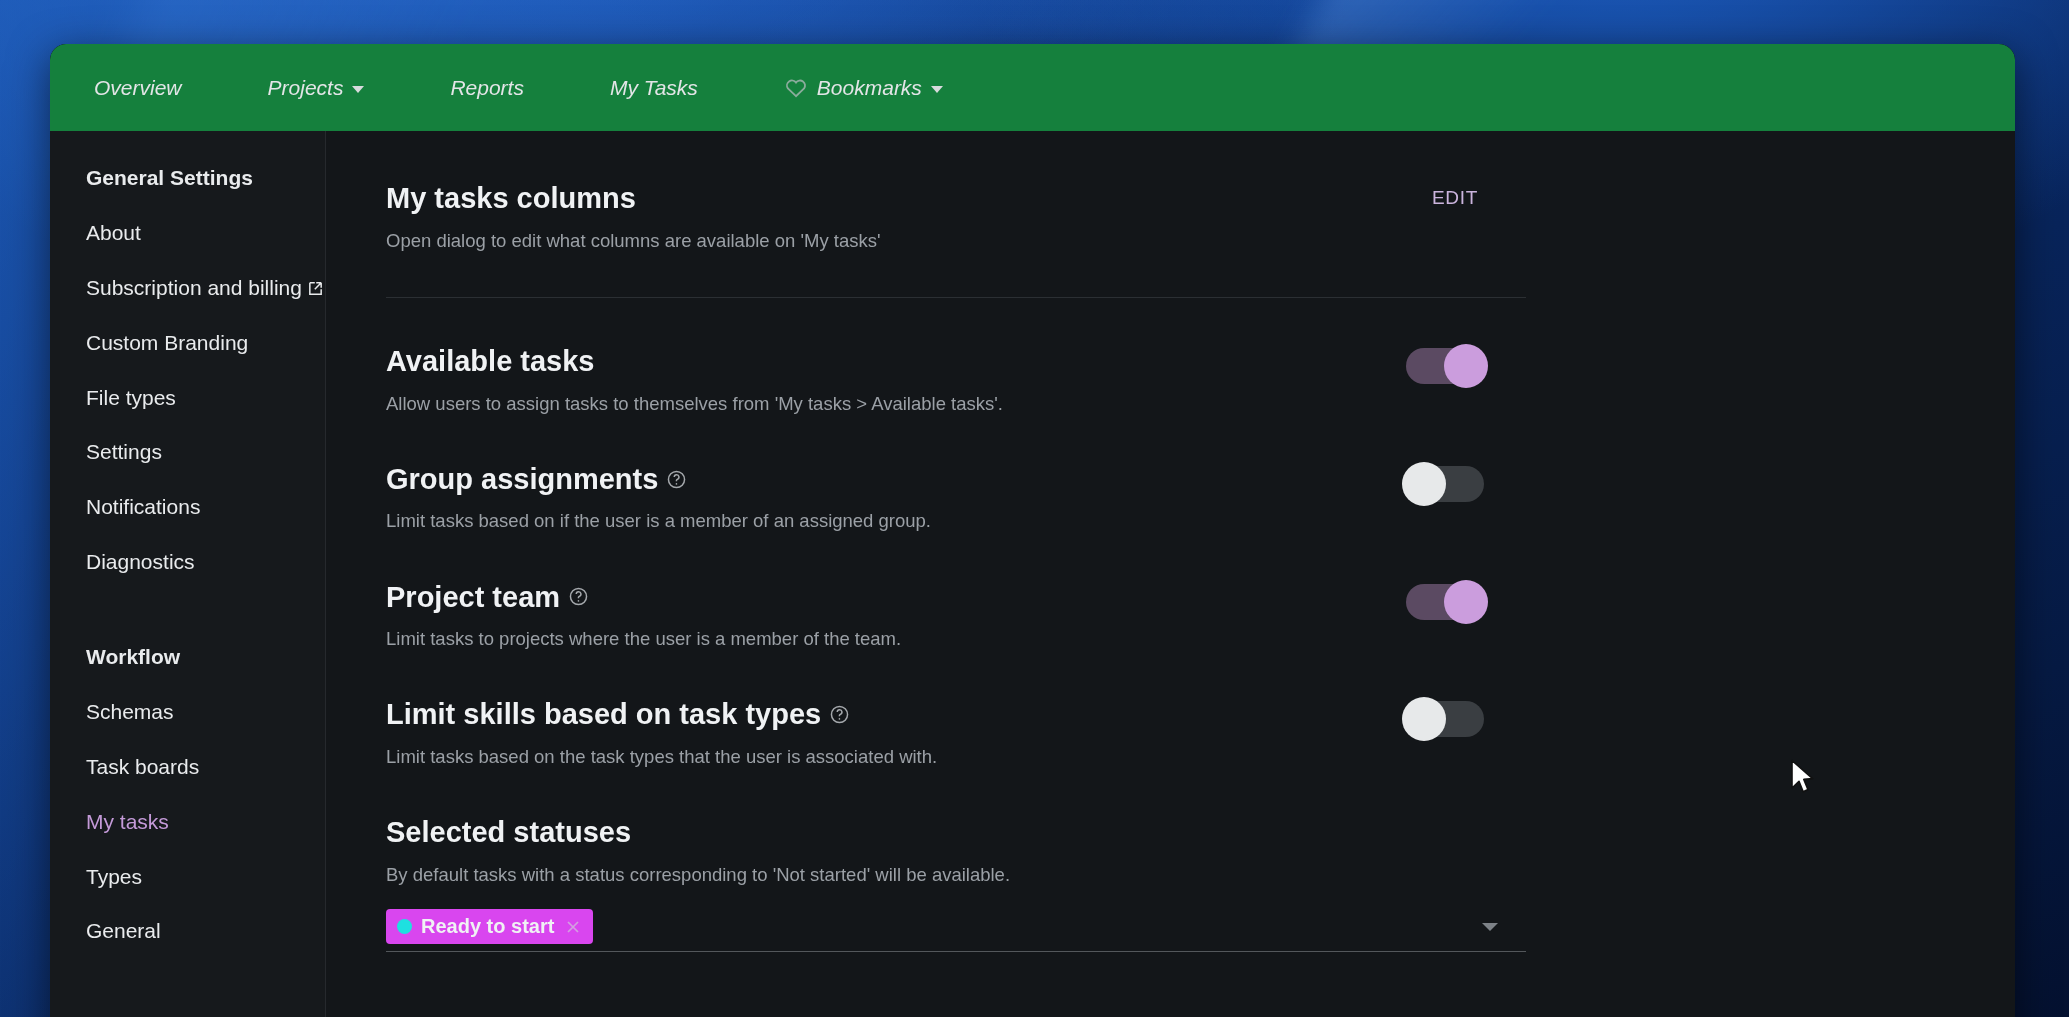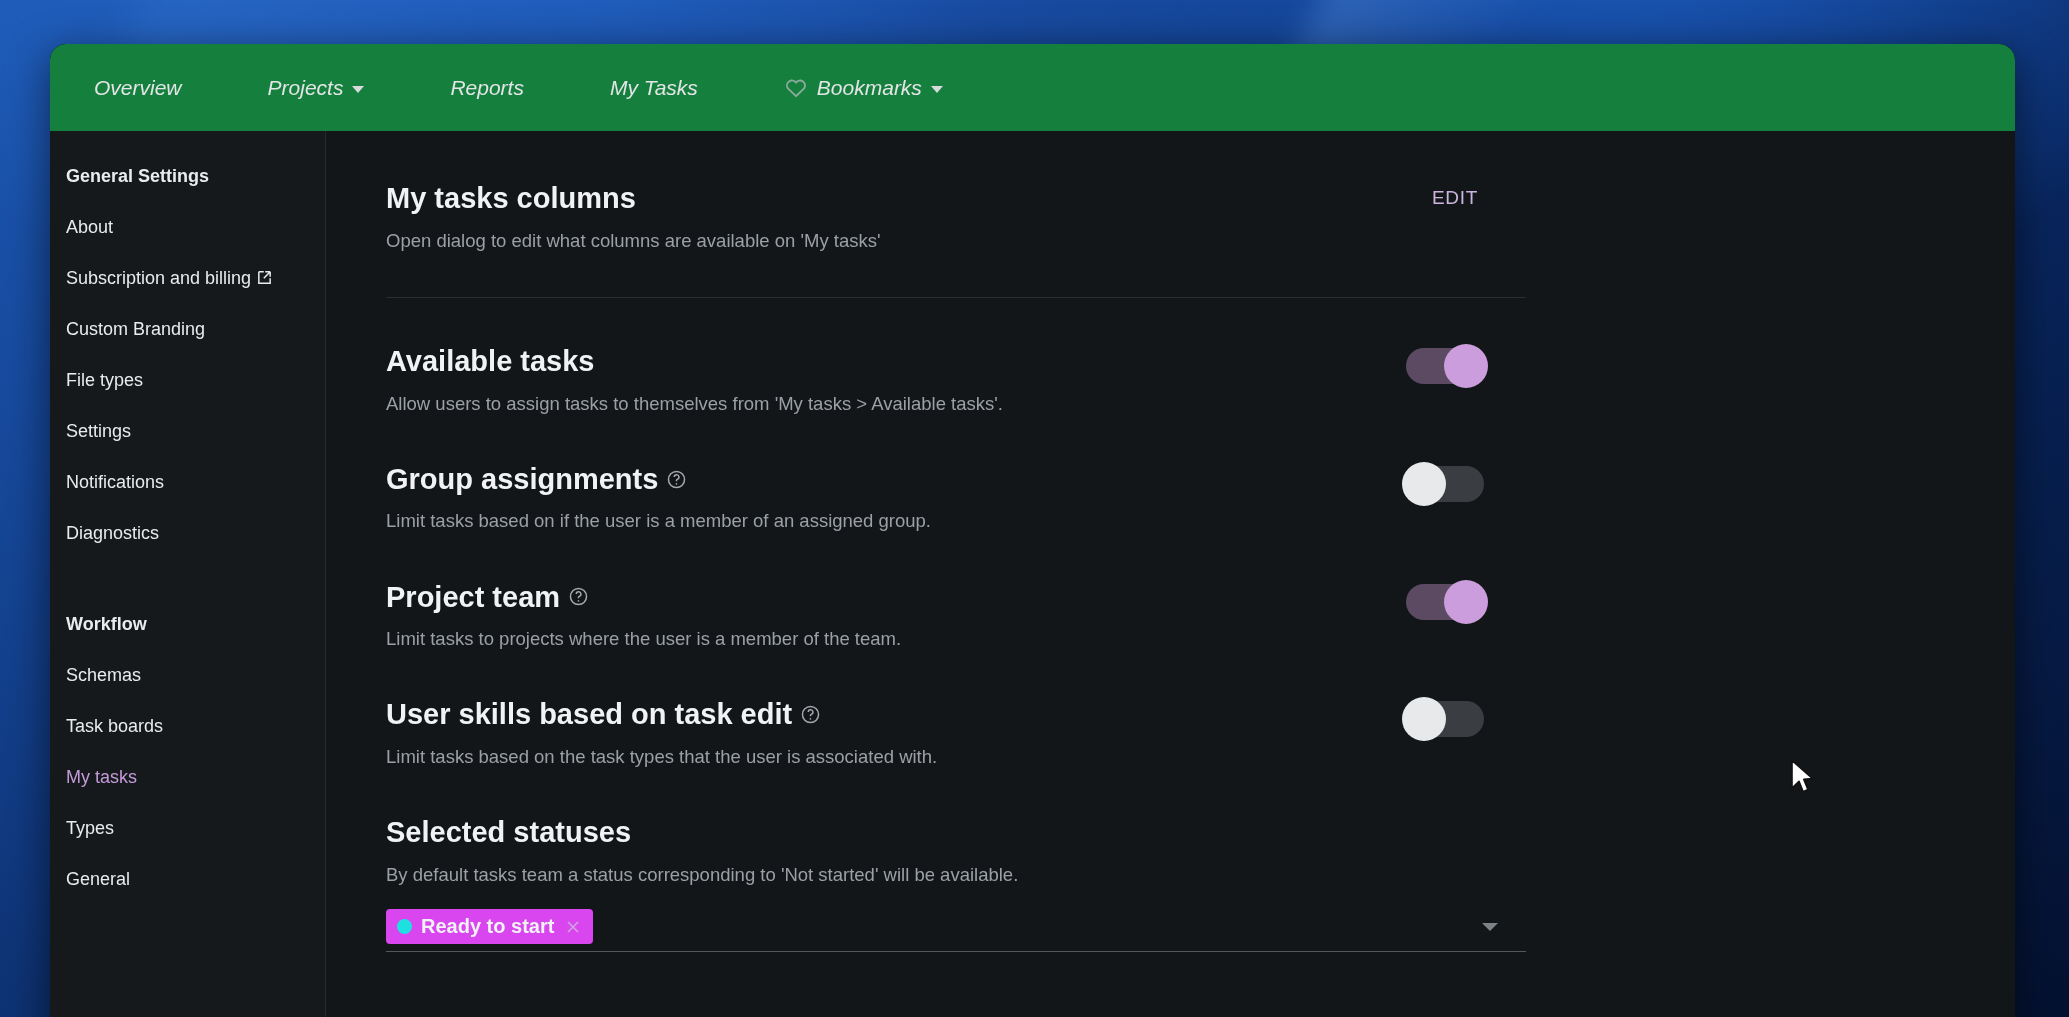--- a/index.html
+++ b/index.html
@@ -105,23 +105,23 @@
 
   
   #sidebar {
     width: 276px;
     flex: 0 0 276px;
     background: #16191c;
     border-right: 1px solid #26292d;
     padding-top: 34px;
   }
   .side-item {
-    font-size: 18px;
+    font-size: 21px;
     color: #e9ebed;
-    padding: 0 0 0 16px;
+    padding: 0 0 0 36px;
     margin-bottom: 28px;
     line-height: 1.28;
     cursor: default;
   }
   .side-item.bold { font-weight: bold; }
   .side-item.active { color: #c49ad8; }
   .side-gap { height: 40px; }
   .ext-icon {
     display: inline-block;
     vertical-align: -2px;
@@ -424,42 +424,42 @@
           <div class="setting-desc">Limit tasks to projects where the user is a member of the team.</div>
         </div>
         <div class="toggle on">
           <div class="knob"></div>
         </div>
       </div>
 
       <div class="s-block setting-row">
         <div class="setting-text">
           <div class="setting-title">
-            <span>User skills based on task edit</span>
+            <span>Limit skills based on task types</span>
             <span>
               <svg class="help-icon" viewBox="0 0 24 24" fill="none" stroke="#c9cdd1" stroke-width="1.7">
                 <circle cx="12" cy="12" r="9.2"></circle>
                 <path d="M9.4 9.2a2.7 2.7 0 1 1 3.4 2.7c-.6.2-.9.8-.9 1.5v.5"></path>
                 <circle cx="11.95" cy="17" r=".95" fill="#c9cdd1" stroke="none"></circle>
               </svg>
             </span>
           </div>
           <div class="setting-desc">Limit tasks based on the task types that the user is associated with.</div>
         </div>
         <div class="toggle off">
           <div class="knob"></div>
         </div>
       </div>
 
       <div class="s-block">
         <div class="setting-text">
           <div class="setting-title">
             <span>Selected statuses</span>
           </div>
-          <div class="setting-desc">By default tasks team a status corresponding to 'Not started' will be available.</div>
+          <div class="setting-desc">By default tasks with a status corresponding to 'Not started' will be available.</div>
         </div>
 
         <div class="chip-field">
           <div class="chips">
             <div class="chip">
               <span class="chip-dot" style="background:#1ee0e0"></span>
               <span>Ready to start</span>
               <span>
                 <svg class="chip-x" viewBox="0 0 24 24" fill="none" stroke="#cfd3d7" stroke-width="2">
                   <path d="M6 6 18 18M18 6 6 18"></path>

